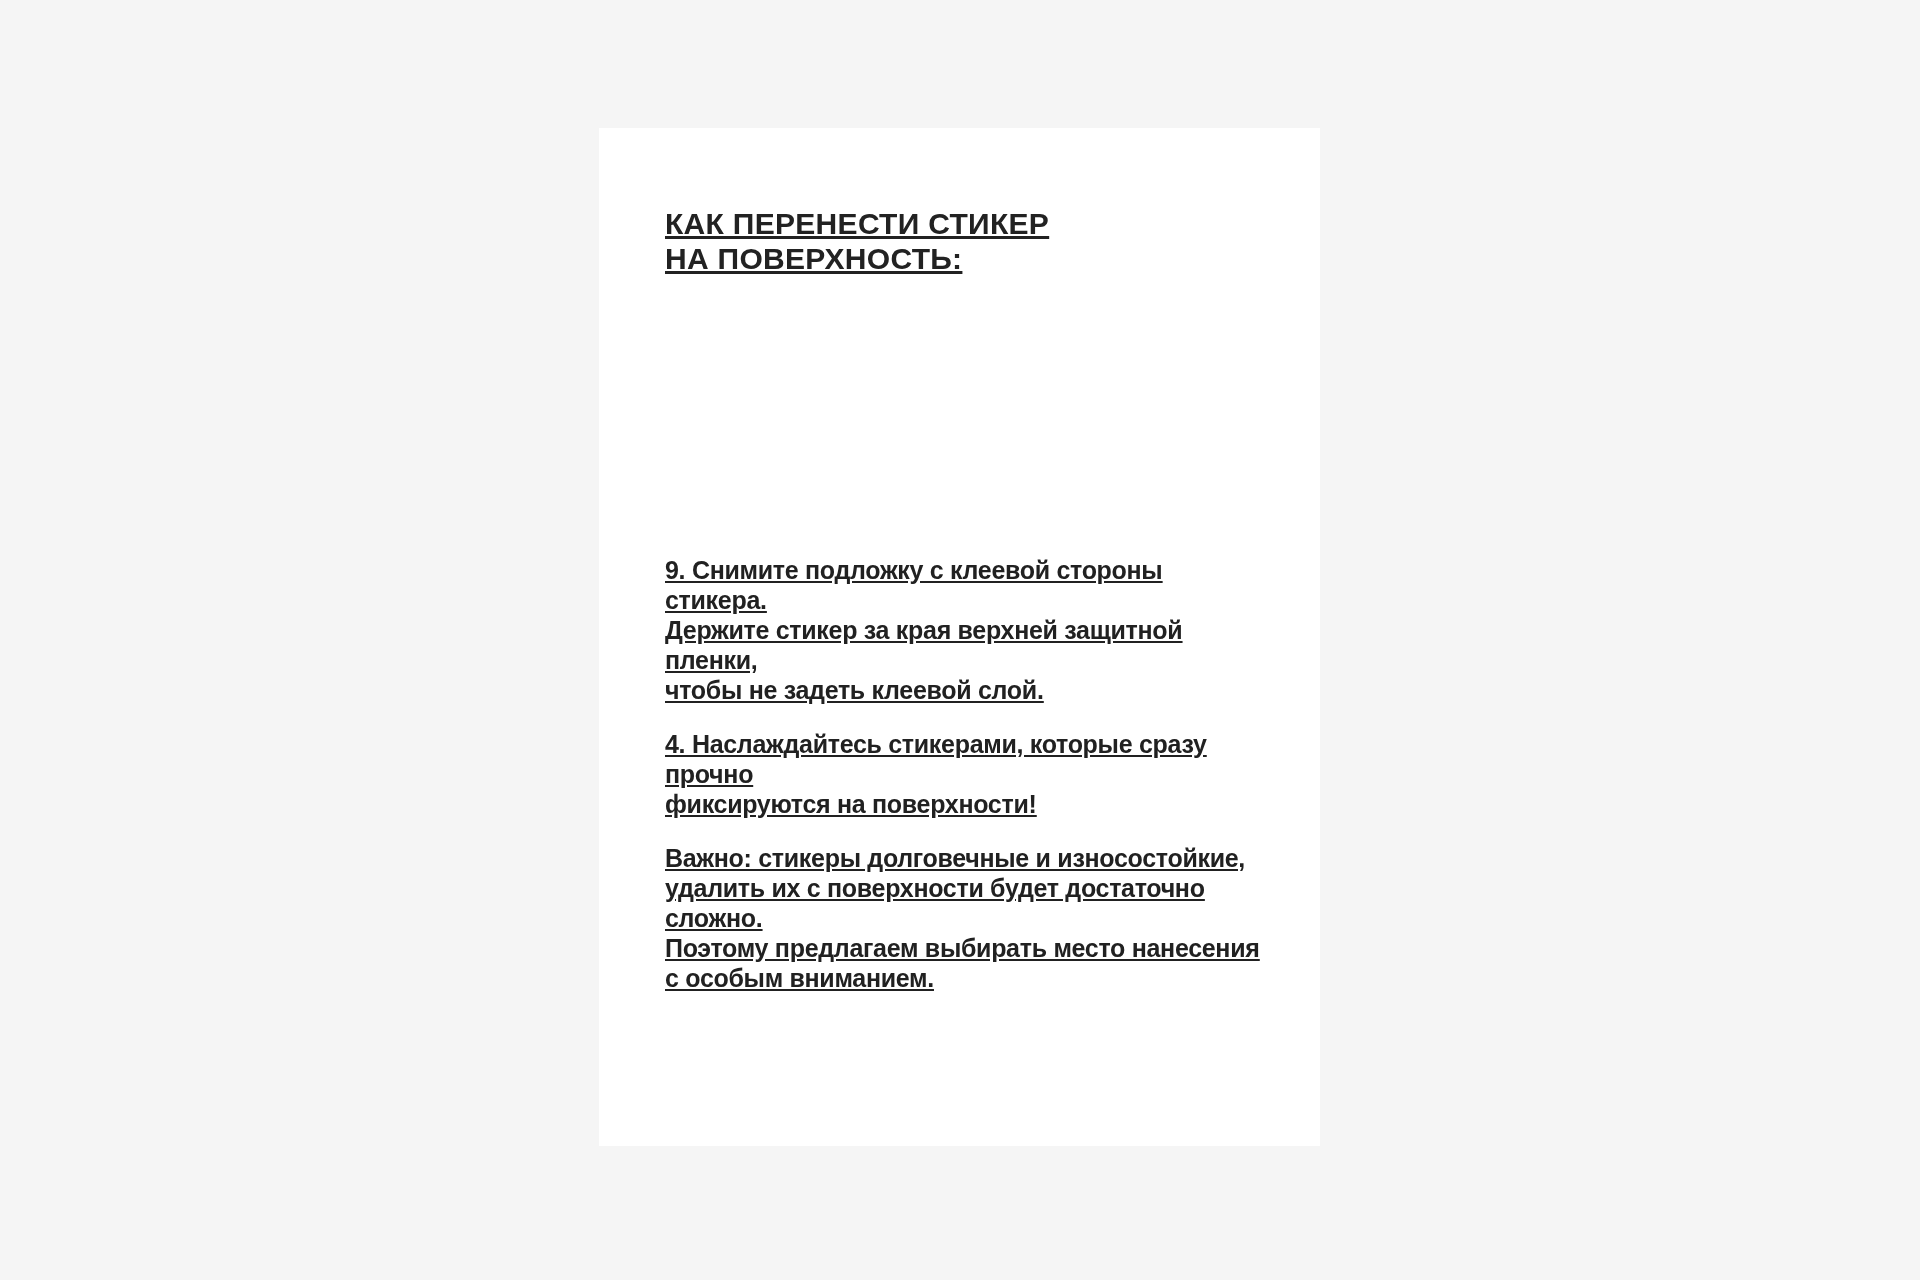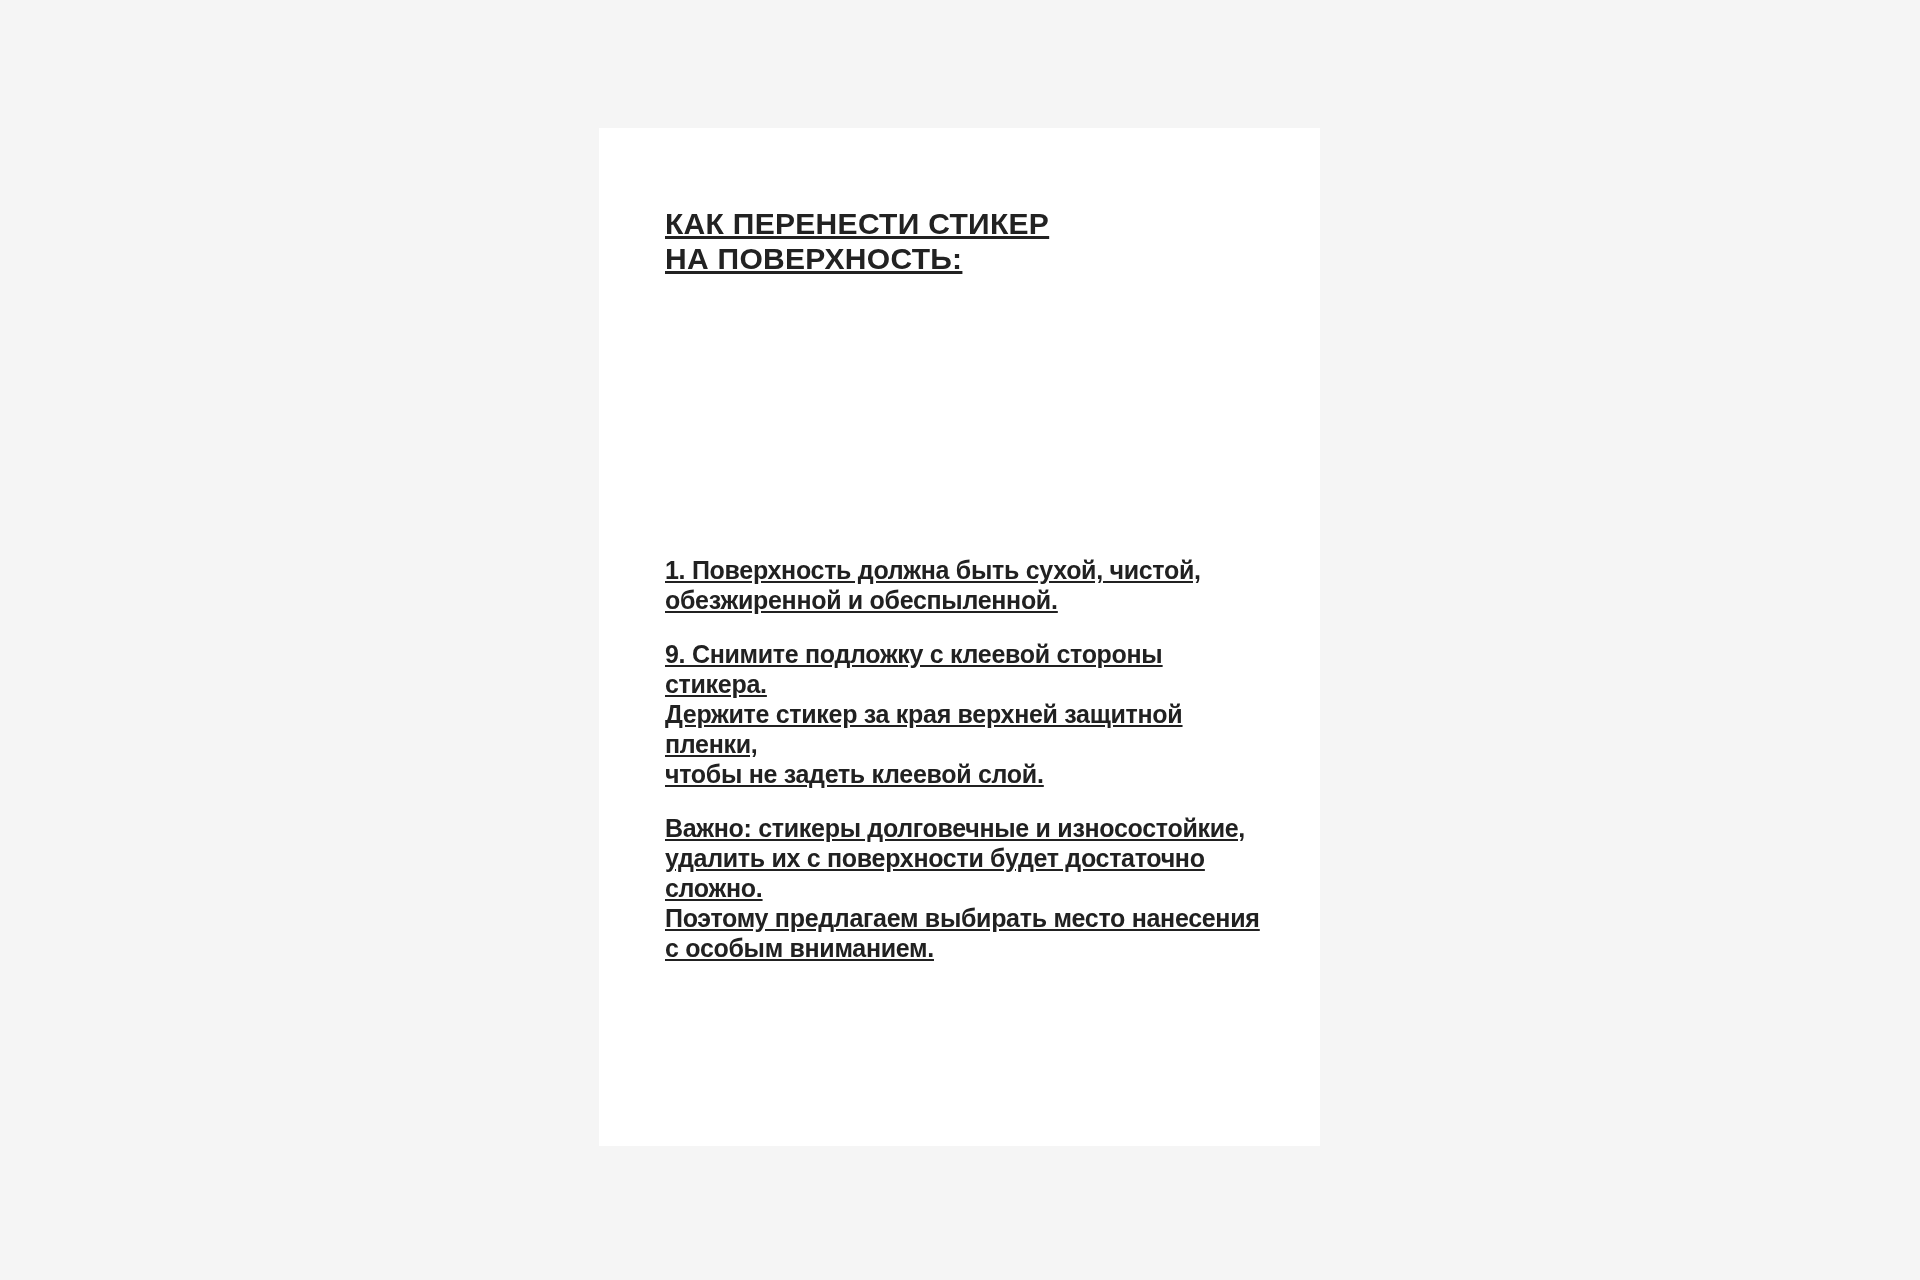--- a/index.html
+++ b/index.html
@@ -50,23 +50,23 @@
   .card-body p:last-child { margin-bottom: 0; }
 </style>
 </head>
 <body>
 
 <div class="card">
   <h1 class="card-title">КАК ПЕРЕНЕСТИ СТИКЕР
 НА ПОВЕРХНОСТЬ:</h1>
 
   <div class="card-body">
-    <p>1. Поверхность должна быть сухой, чистой,
-обезжиренной и обеспыленной.</p>
     <p>9. Снимите подложку с клеевой стороны стикера.
 Держите стикер за края верхней защитной пленки,
 чтобы не задеть клеевой слой.</p>
+    <p>4. Наслаждайтесь стикерами, которые сразу прочно
+фиксируются на поверхности!</p>
     <p>Важно: стикеры долговечные и износостойкие,
 удалить их с поверхности будет достаточно сложно.
 Поэтому предлагаем выбирать место нанесения
 с особым вниманием.</p>
   </div>
 </div>
 
 </body></html>

